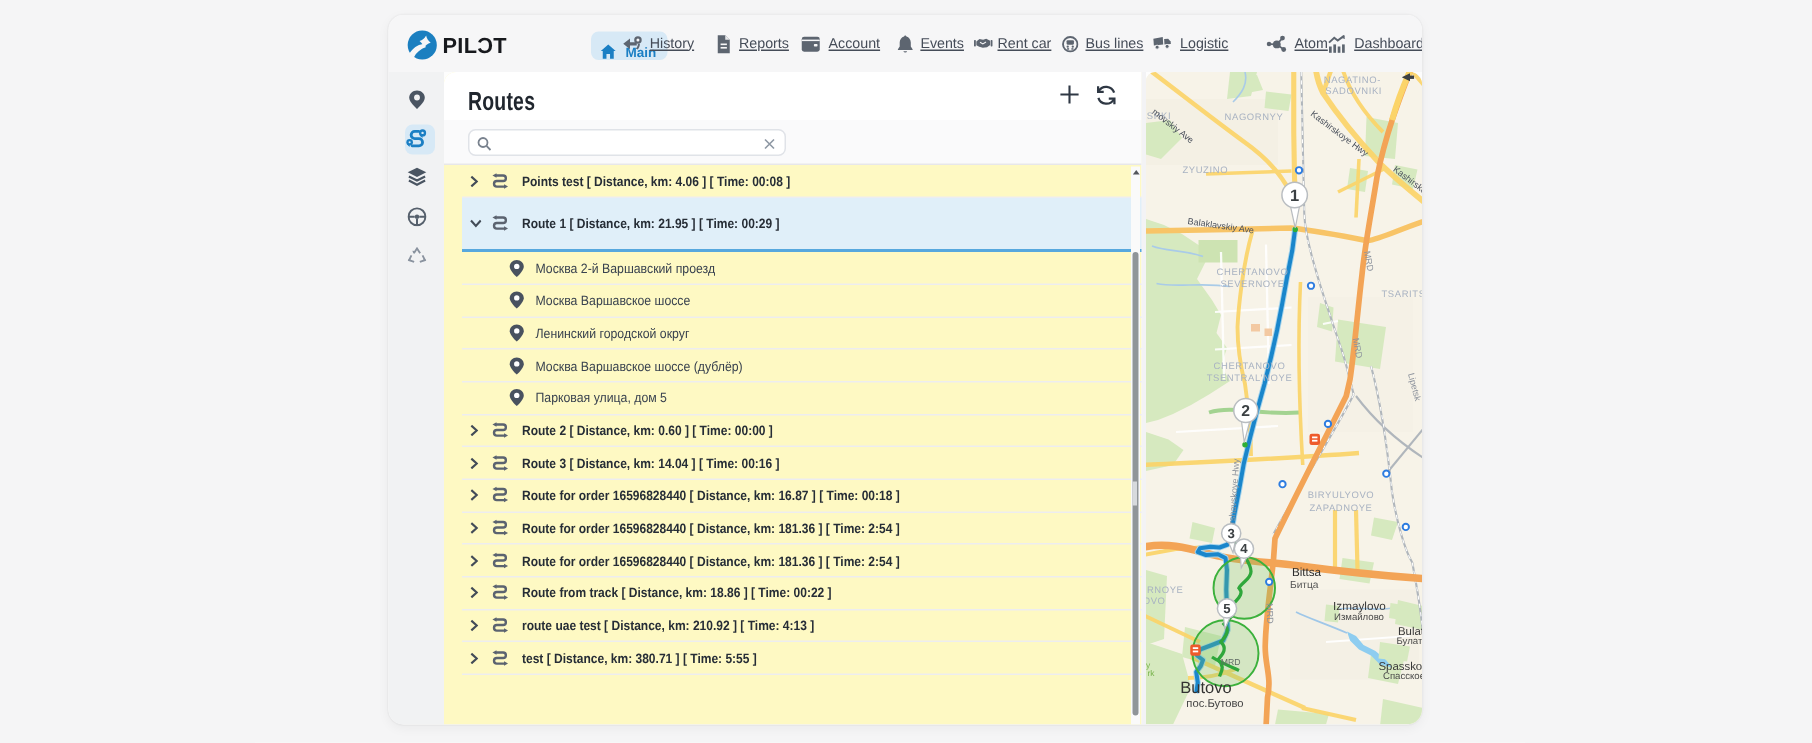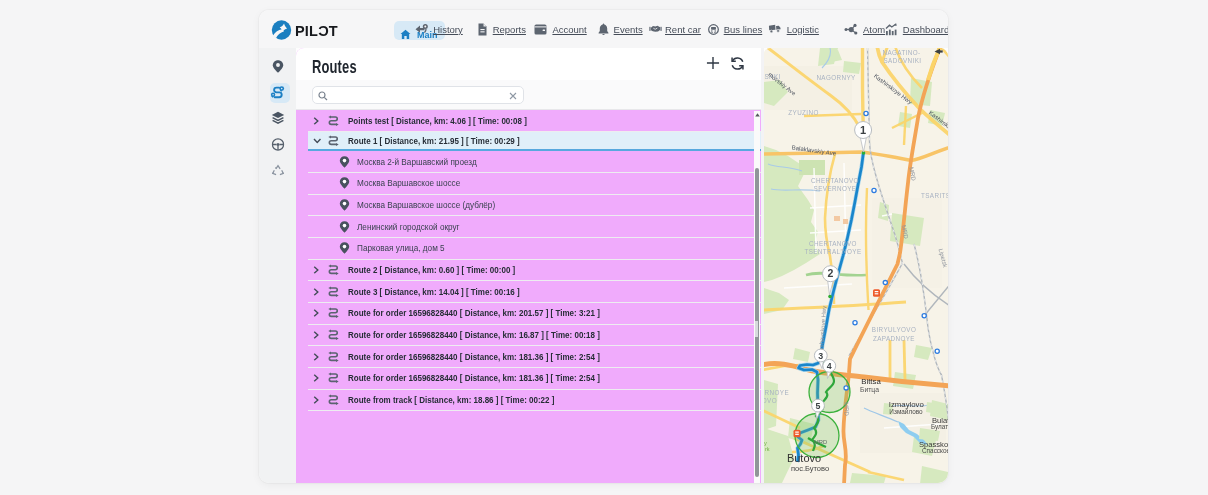--- a/index.html
+++ b/index.html
@@ -8,34 +8,34 @@
 .header { position:absolute; left:0; top:0; width:689px; height:38px; background:#f6f6f7; }
 .logo { position:absolute; left:12px; top:9.5px; width:21px; height:20px; }
 .logotext { position:absolute; left:36px; top:21px; font-size:14.5px; font-weight:700; color:#17191d; letter-spacing:0.2px; transform:translateY(-50%); }
 .navitem { position:absolute; top:0; height:38px; display:flex; align-items:center; font-size:9.5px; color:#454c58; white-space:nowrap;text-decoration:underline; }
 .navitem svg { margin-right:5px; }
 .pill { position:absolute; left:100px; top:10.5px; height:19px; padding:0 7px 0 6px; background:#d7e9f6; border-radius:5px; display:flex; align-items:flex-end; font-size:9px; color:#1b7fc4; font-weight:700;margin-left:35px; }
 .pill svg { margin-right:6px; }
 .sidebar { position:absolute; left:0; top:38px; width:37px; height:435px; background:#f1f2f3; }
 .sicon { position:absolute; left:50%; transform:translateX(-50%); }
 .sel { position:absolute; left:11px; top:35px; width:20px; height:20px; background:#d7e9f6; border-radius:5px; }
-.panel { position:absolute; left:37px; top:38px; width:464.5px; height:435px; background:#f0abfc; border-radius:8px 0 0 0; }
+.panel { position:absolute; left:37px; top:38px; width:464.5px; height:435px; background:#fef9c3; border-radius:8px 0 0 0; }
 .phead { position:absolute; left:0; top:0; width:100%; height:31.5px; background:#fff; border-radius:8px 0 0 0; }
 .ptitle { position:absolute; left:16px; top:8.5px; font-size:17.5px; font-weight:700; color:#20262e; transform:scaleX(0.74); transform-origin:left center; letter-spacing:0.2px; }
 .pbtn { position:absolute; top:8px; }
 .search-strip { position:absolute; left:0; top:31.5px; width:100%; height:30px; background:#fafafb; border-bottom:1px solid #e7e7ea; }
 .sbox { position:absolute; left:16px; top:6px; width:212px; height:18.5px; background:#fff; border:1px solid #e0e3e8; border-radius:5px; }
 .list { position:absolute; left:12px; top:62.5px; width:100%; height:372.5px; overflow:hidden; }
 .row { position:relative; width:456px; height:21.7px; border-bottom:1px solid #ededf0; }
 .row .chev { position:absolute; left:4.5px; top:50%; transform:translateY(-50%); }
 .row .ricon { position:absolute; left:19px; top:50%; transform:translateY(-50%); }
 .row .picon { position:absolute; left:31px; top:50%; transform:translateY(-50%); }
 .row .t { position:absolute; left:39.5px; top:50%; transform:translateY(-50%) scaleX(0.89); transform-origin:left center; font-size:9px; font-weight:700; color:#262d36; white-space:nowrap; }
 .row .a { position:absolute; left:49px; top:50%; transform:translateY(-50%) scaleX(0.91); transform-origin:left center; font-size:9px; color:#39424f; white-space:nowrap; }
-.row.on { background:#e0eff9; border-bottom:2px solid #57a8de; height:19px;text-align:center; }
+.row.on { background:#e0eff9; border-bottom:2px solid #57a8de; height:36px;text-align:center; }
 .sb-track { position:absolute; left:458px; top:62.5px; width:5.5px; height:372.5px; background:#fafafa; }
 .sb-thumb { position:absolute; left:458.5px; top:120px; width:4px; height:309px; background:#909599; border-radius:2px; }
 .sb-notch { position:absolute; left:459px; top:273px; width:3px; height:16px; background:#d7dadd; }
 .gap { position:absolute; left:501.5px; top:38px; width:3px; height:435px; background:#f3f3f5; }
 .map { position:absolute; left:504.5px; top:38px; width:184.5px; height:435px; border-radius:6px 8px 8px 0; overflow:hidden; background:#f7f3e8; }
 </style>
 </head>
 <body>
 <div class="app">
   <div class="header">
@@ -232,28 +232,28 @@
             <path d="M5.5 0.3 C2.8 0.3 0.8 2.3 0.8 4.8 C0.8 7.5 5.5 11.7 5.5 11.7 C5.5 11.7 10.2 7.5 10.2 4.8 C10.2 2.3 8.2 0.3 5.5 0.3 Z" fill="#49525f"></path>
             <circle cx="5.5" cy="4.6" r="1.8" fill="#fff"></circle>
           </svg>
           <div class="a">Москва Варшавское шоссе</div>
         </div>
       <div class="row">
           <svg class="picon" width="11" height="12" viewBox="0 0 11 12">
             <path d="M5.5 0.3 C2.8 0.3 0.8 2.3 0.8 4.8 C0.8 7.5 5.5 11.7 5.5 11.7 C5.5 11.7 10.2 7.5 10.2 4.8 C10.2 2.3 8.2 0.3 5.5 0.3 Z" fill="#49525f"></path>
             <circle cx="5.5" cy="4.6" r="1.8" fill="#fff"></circle>
           </svg>
-          <div class="a">Москва Варшавское шоссе (дублёр)</div>
+          <div class="a">Ленинский городской округ</div>
         </div>
       <div class="row">
           <svg class="picon" width="11" height="12" viewBox="0 0 11 12">
             <path d="M5.5 0.3 C2.8 0.3 0.8 2.3 0.8 4.8 C0.8 7.5 5.5 11.7 5.5 11.7 C5.5 11.7 10.2 7.5 10.2 4.8 C10.2 2.3 8.2 0.3 5.5 0.3 Z" fill="#49525f"></path>
             <circle cx="5.5" cy="4.6" r="1.8" fill="#fff"></circle>
           </svg>
-          <div class="a">Ленинский городской округ</div>
+          <div class="a">Москва Варшавское шоссе (дублёр)</div>
         </div>
       <div class="row">
           <svg class="picon" width="11" height="12" viewBox="0 0 11 12">
             <path d="M5.5 0.3 C2.8 0.3 0.8 2.3 0.8 4.8 C0.8 7.5 5.5 11.7 5.5 11.7 C5.5 11.7 10.2 7.5 10.2 4.8 C10.2 2.3 8.2 0.3 5.5 0.3 Z" fill="#49525f"></path>
             <circle cx="5.5" cy="4.6" r="1.8" fill="#fff"></circle>
           </svg>
           <div class="a">Парковая улица, дом 5</div>
         </div>
       <div class="row">
           <svg class="chev" width="6.5" height="8.5" viewBox="0 0 7 9">
@@ -279,31 +279,20 @@
         </div>
       <div class="row">
           <svg class="chev" width="6.5" height="8.5" viewBox="0 0 7 9">
             <path d="M1.3 1 L5.2 4.5 L1.3 8" stroke="#434c58" stroke-width="1.5" fill="none"></path>
           </svg>
           <svg class="ricon" width="13" height="12" viewBox="0 0 13 12">
             <path d="M3.5 2 H8.4 A1.85 1.85 0 0 1 8.4 5.7 H4.2 A1.85 1.85 0 0 0 4.2 9.4 H9.4" stroke="#5b6370" stroke-width="1.6" fill="none"></path>
             <path d="M4 0.5 L4 3.5 L1.3 2 Z" fill="#5b6370"></path>
             <path d="M9 7.9 L9 10.9 L11.7 9.4 Z" fill="#5b6370"></path>
           </svg>
-          <div class="t">Route for order 16596828440 [ Distance, km: 201.57 ] [ Time: 3:21 ]</div>
-        </div>
-      <div class="row">
-          <svg class="chev" width="6.5" height="8.5" viewBox="0 0 7 9">
-            <path d="M1.3 1 L5.2 4.5 L1.3 8" stroke="#434c58" stroke-width="1.5" fill="none"></path>
-          </svg>
-          <svg class="ricon" width="13" height="12" viewBox="0 0 13 12">
-            <path d="M3.5 2 H8.4 A1.85 1.85 0 0 1 8.4 5.7 H4.2 A1.85 1.85 0 0 0 4.2 9.4 H9.4" stroke="#5b6370" stroke-width="1.6" fill="none"></path>
-            <path d="M4 0.5 L4 3.5 L1.3 2 Z" fill="#5b6370"></path>
-            <path d="M9 7.9 L9 10.9 L11.7 9.4 Z" fill="#5b6370"></path>
-          </svg>
           <div class="t">Route for order 16596828440 [ Distance, km: 16.87 ] [ Time: 00:18 ]</div>
         </div>
       <div class="row">
           <svg class="chev" width="6.5" height="8.5" viewBox="0 0 7 9">
             <path d="M1.3 1 L5.2 4.5 L1.3 8" stroke="#434c58" stroke-width="1.5" fill="none"></path>
           </svg>
           <svg class="ricon" width="13" height="12" viewBox="0 0 13 12">
             <path d="M3.5 2 H8.4 A1.85 1.85 0 0 1 8.4 5.7 H4.2 A1.85 1.85 0 0 0 4.2 9.4 H9.4" stroke="#5b6370" stroke-width="1.6" fill="none"></path>
             <path d="M4 0.5 L4 3.5 L1.3 2 Z" fill="#5b6370"></path>
             <path d="M9 7.9 L9 10.9 L11.7 9.4 Z" fill="#5b6370"></path>
@@ -324,20 +313,42 @@
       <div class="row">
           <svg class="chev" width="6.5" height="8.5" viewBox="0 0 7 9">
             <path d="M1.3 1 L5.2 4.5 L1.3 8" stroke="#434c58" stroke-width="1.5" fill="none"></path>
           </svg>
           <svg class="ricon" width="13" height="12" viewBox="0 0 13 12">
             <path d="M3.5 2 H8.4 A1.85 1.85 0 0 1 8.4 5.7 H4.2 A1.85 1.85 0 0 0 4.2 9.4 H9.4" stroke="#5b6370" stroke-width="1.6" fill="none"></path>
             <path d="M4 0.5 L4 3.5 L1.3 2 Z" fill="#5b6370"></path>
             <path d="M9 7.9 L9 10.9 L11.7 9.4 Z" fill="#5b6370"></path>
           </svg>
           <div class="t">Route from track [ Distance, km: 18.86 ] [ Time: 00:22 ]</div>
+        </div>
+      <div class="row">
+          <svg class="chev" width="6.5" height="8.5" viewBox="0 0 7 9">
+            <path d="M1.3 1 L5.2 4.5 L1.3 8" stroke="#434c58" stroke-width="1.5" fill="none"></path>
+          </svg>
+          <svg class="ricon" width="13" height="12" viewBox="0 0 13 12">
+            <path d="M3.5 2 H8.4 A1.85 1.85 0 0 1 8.4 5.7 H4.2 A1.85 1.85 0 0 0 4.2 9.4 H9.4" stroke="#5b6370" stroke-width="1.6" fill="none"></path>
+            <path d="M4 0.5 L4 3.5 L1.3 2 Z" fill="#5b6370"></path>
+            <path d="M9 7.9 L9 10.9 L11.7 9.4 Z" fill="#5b6370"></path>
+          </svg>
+          <div class="t">route uae test [ Distance, km: 210.92 ] [ Time: 4:13 ]</div>
+        </div>
+      <div class="row">
+          <svg class="chev" width="6.5" height="8.5" viewBox="0 0 7 9">
+            <path d="M1.3 1 L5.2 4.5 L1.3 8" stroke="#434c58" stroke-width="1.5" fill="none"></path>
+          </svg>
+          <svg class="ricon" width="13" height="12" viewBox="0 0 13 12">
+            <path d="M3.5 2 H8.4 A1.85 1.85 0 0 1 8.4 5.7 H4.2 A1.85 1.85 0 0 0 4.2 9.4 H9.4" stroke="#5b6370" stroke-width="1.6" fill="none"></path>
+            <path d="M4 0.5 L4 3.5 L1.3 2 Z" fill="#5b6370"></path>
+            <path d="M9 7.9 L9 10.9 L11.7 9.4 Z" fill="#5b6370"></path>
+          </svg>
+          <div class="t">test [ Distance, km: 380.71 ] [ Time: 5:55 ]</div>
         </div>
       </div>
     <div class="sb-track"></div>
     <div class="sb-thumb"></div>
     <div class="sb-notch"></div>
     <svg style="position:absolute;left:458.5px;top:65.2px" width="5" height="3.6" viewBox="0 0 8 6">
         <path d="M4 0.5 L7.8 5.7 L0.2 5.7 Z" fill="#54575c"></path>
       </svg>
   </div>
   <div class="gap"></div>

